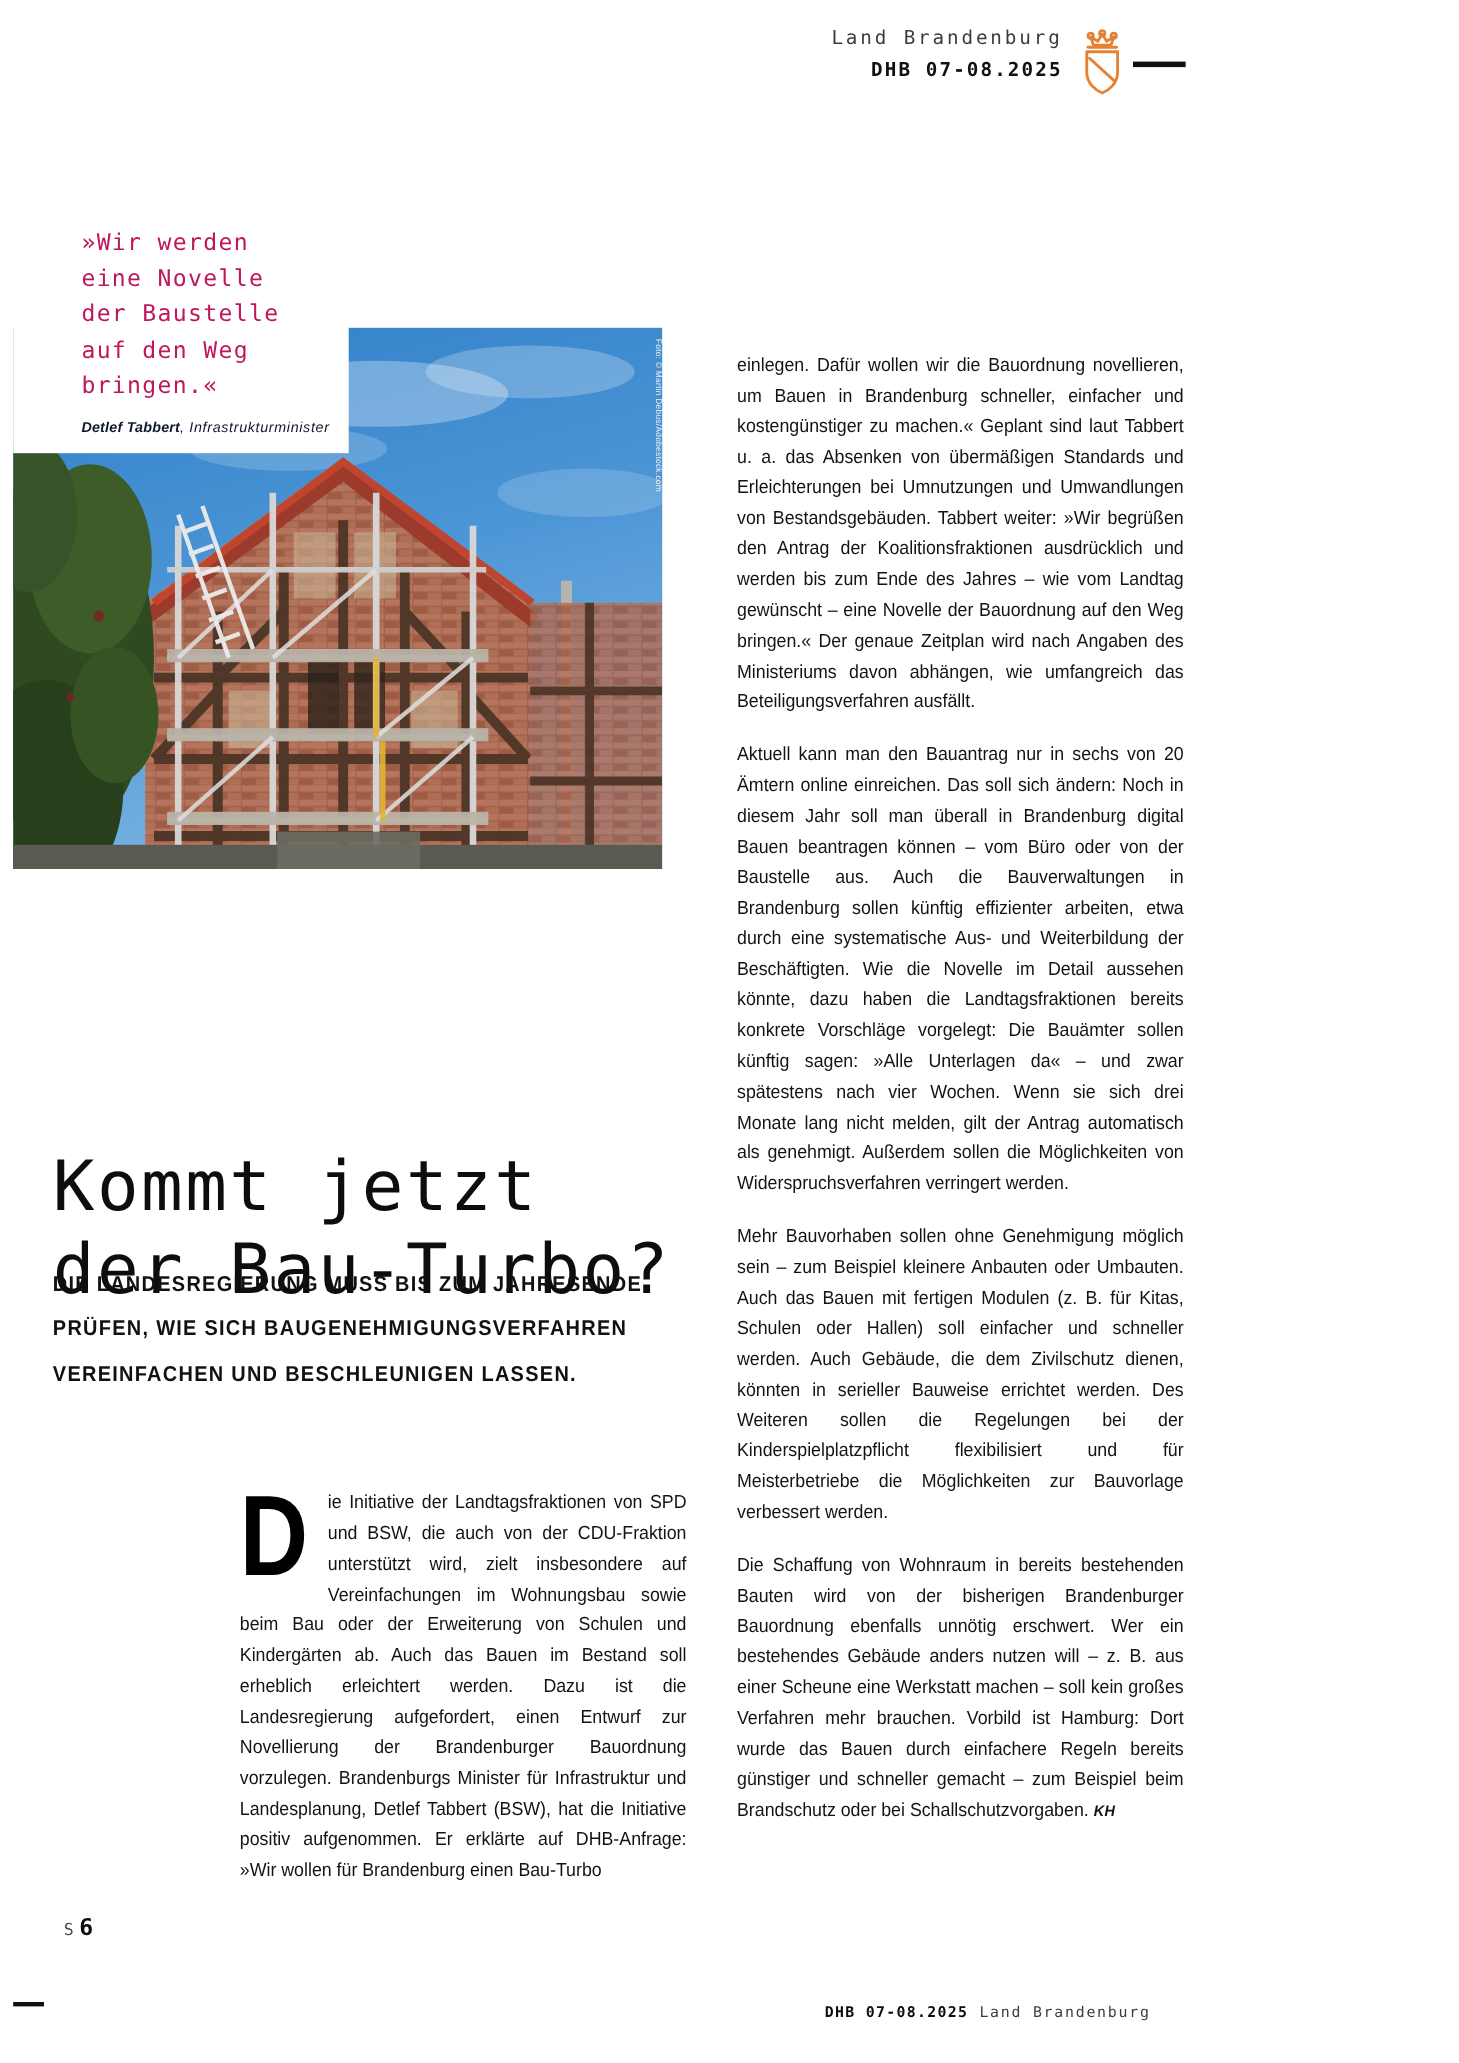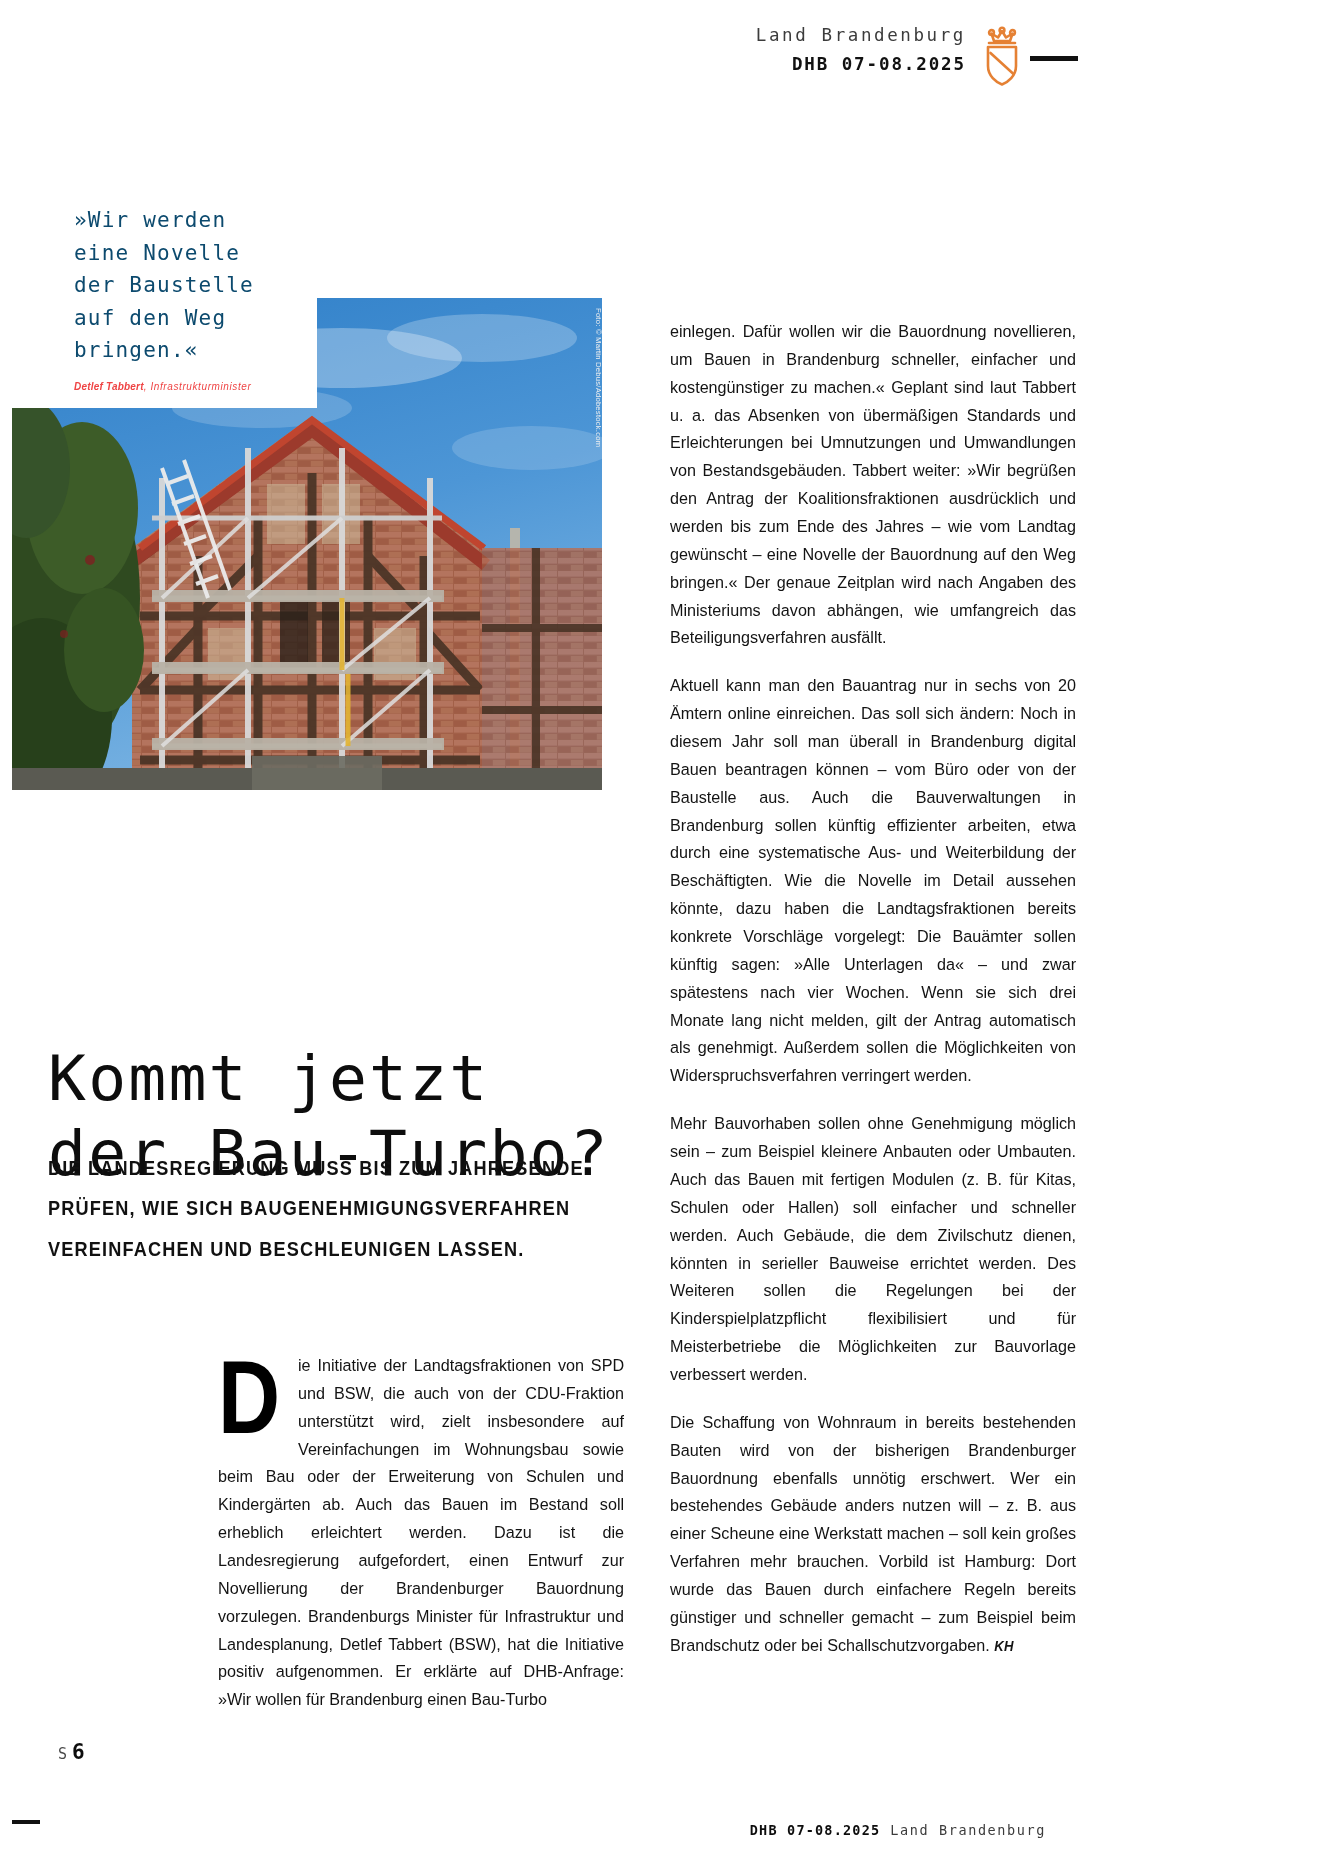--- a/index.html
+++ b/index.html
@@ -79,29 +79,29 @@
     width: 305px;
     min-height: 200px;
     background: #ffffff;
     z-index: 5;
     padding: 0;
   }
   .quote-text {
     font-family: "DejaVu Sans Mono", monospace;
     font-size: 21px;
     line-height: 1.55;
-    color: #0c4a6e;
+    color: #be185d;
     letter-spacing: 1.2px;
     padding: 8px 8px 0 62px;
     font-weight: 400;
   }
   .quote-attrib {
     padding: 14px 8px 16px 62px;
-    font-size: 10px;
-    color: #ef4444;
+    font-size: 13px;
+    color: #0f172a;
     white-space: nowrap;
   }
   .quote-attrib .name {
     font-weight: 700;
     font-style: italic;
     letter-spacing: 0.2px;
   }
   .quote-attrib .role {
     font-style: italic;
     letter-spacing: 0.6px;

